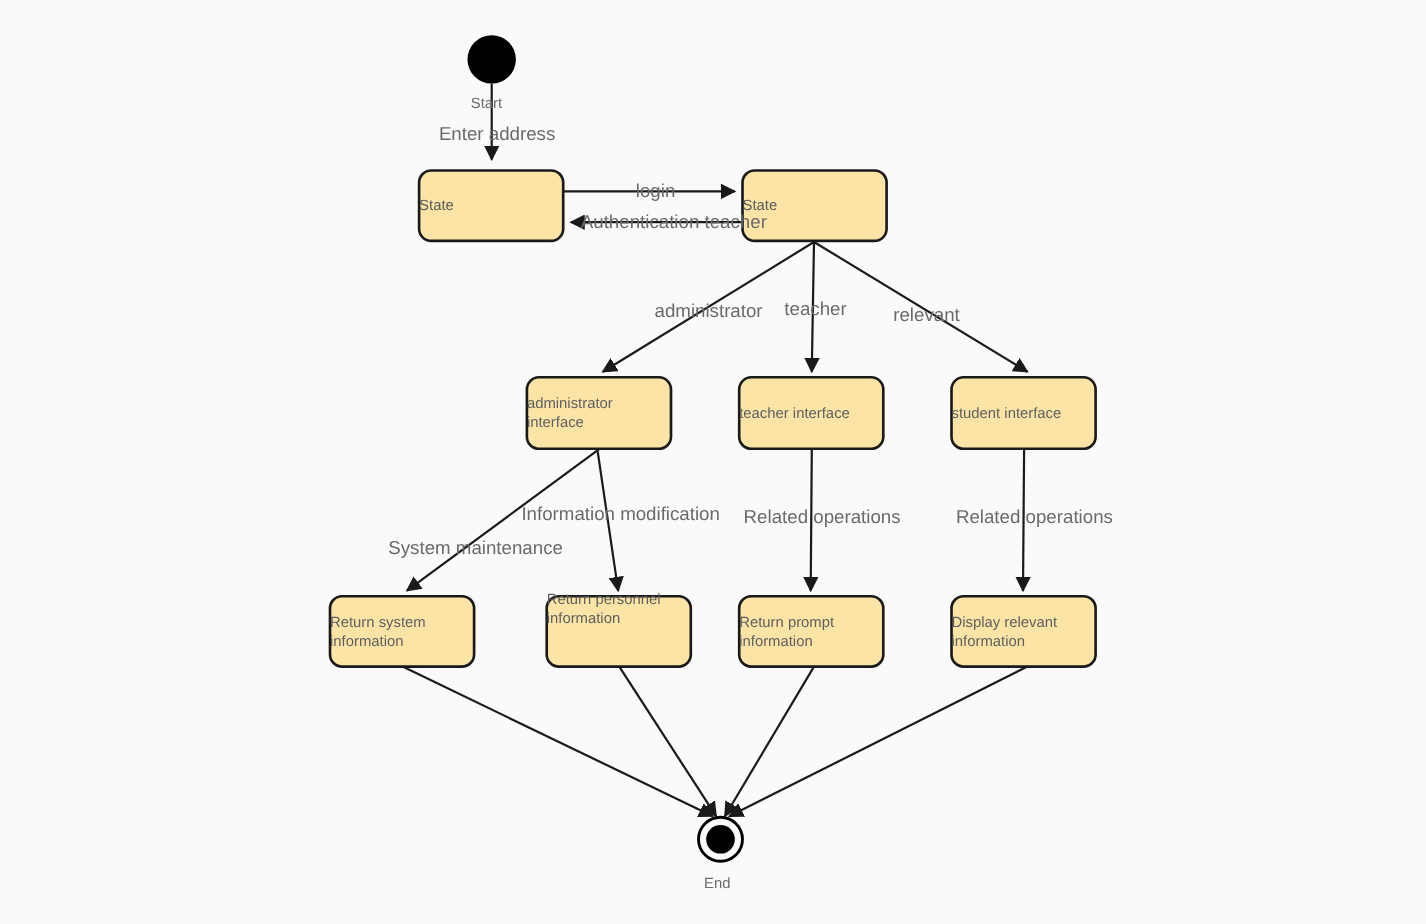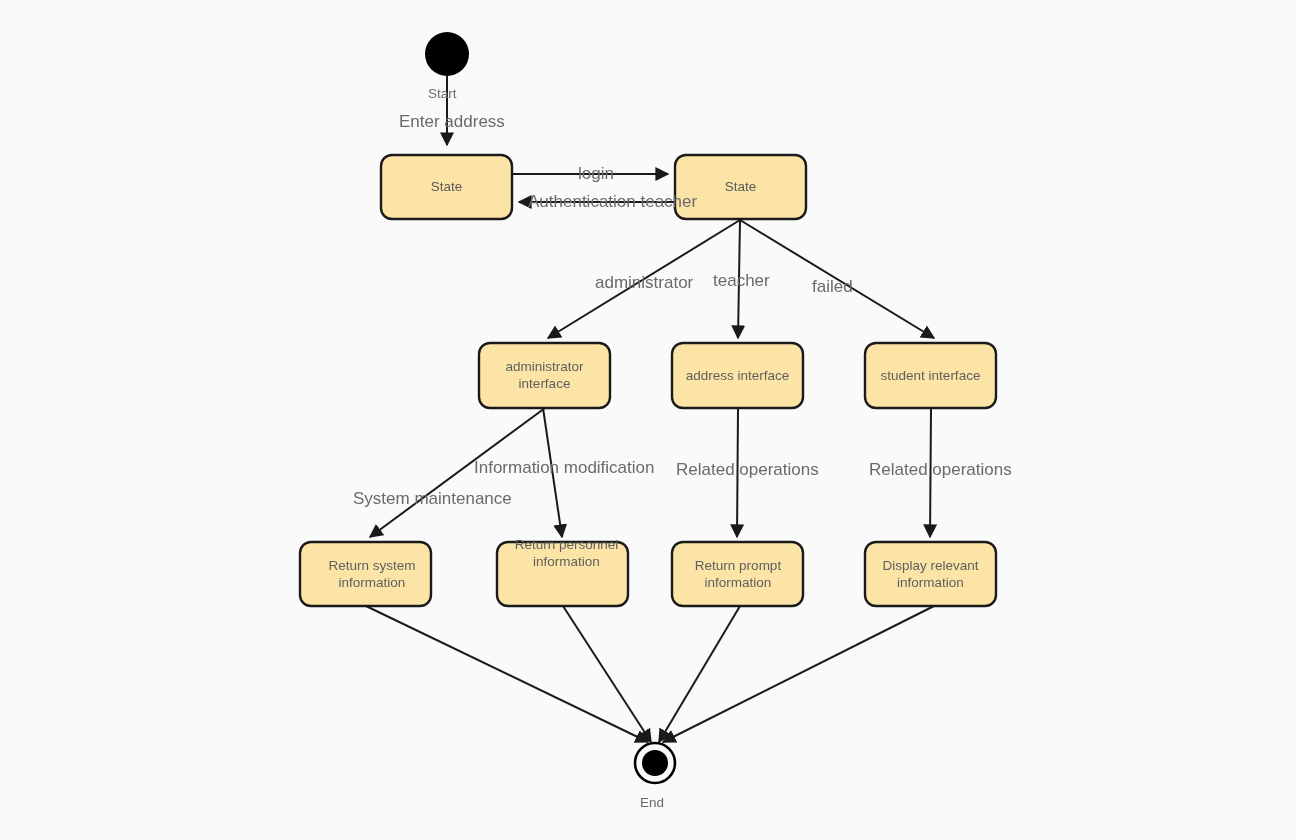--- a/index.html
+++ b/index.html
@@ -39,21 +39,20 @@
   .node-dot {
     fill: #000000;
   }
   .end-ring {
     fill: #fafafa;
     stroke: #000000;
     stroke-width: 2.6;
   }
   .node-label {
     position: absolute;
-    text-align: center;
     color: #5f5f5f;
     font-size: 13.5px;
     line-height: 17px;
     font-family: "Liberation Sans", sans-serif;
     pointer-events: none;
     white-space: pre-line;
   }
   .node-label.state-label {
     color: #5a5a5a;
   }
@@ -127,21 +126,21 @@
     <circle class="node-dot" cx="655" cy="763" r="13"></circle>
   </svg>
 
   <div class="node-label state-label" style="left:381px; top:178px; width:131px;">State</div>
 
   <div class="node-label state-label" style="left:675px; top:178px; width:131px;">State</div>
 
   <div class="node-label" style="left:479px; top:358px; width:131px;">administrator
 interface</div>
 
-  <div class="node-label" style="left:672px; top:367px; width:131px;">address interface</div>
+  <div class="node-label" style="left:672px; top:367px; width:131px;">teacher interface</div>
 
   <div class="node-label" style="left:865px; top:367px; width:131px;">student interface</div>
 
   <div class="node-label" style="left:300px; top:557px; width:144px;">Return system
 information</div>
 
   <div class="node-label" style="left:497px; top:536px; width:139px;">Return personnel
 information</div>
 
   <div class="node-label" style="left:672px; top:557px; width:132px;">Return prompt
@@ -157,21 +156,21 @@
   <div class="edge-label" style="left:399px; top:114px;">Enter address</div>
 
   <div class="edge-label" style="left:578px; top:166px;">login</div>
 
   <div class="edge-label" style="left:528px; top:194px;">Authentication teacher</div>
 
   <div class="edge-label" style="left:595px; top:275px;">administrator</div>
 
   <div class="edge-label" style="left:713px; top:273px;">teacher</div>
 
-  <div class="edge-label" style="left:812px; top:279px;">failed</div>
+  <div class="edge-label" style="left:812px; top:279px;">relevant</div>
 
   <div class="edge-label" style="left:353px; top:491px;">System maintenance</div>
 
   <div class="edge-label" style="left:474px; top:460px;">Information modification</div>
 
   <div class="edge-label" style="left:676px; top:462px;">Related operations</div>
 
   <div class="edge-label" style="left:869px; top:462px;">Related operations</div>
 
 </div>

